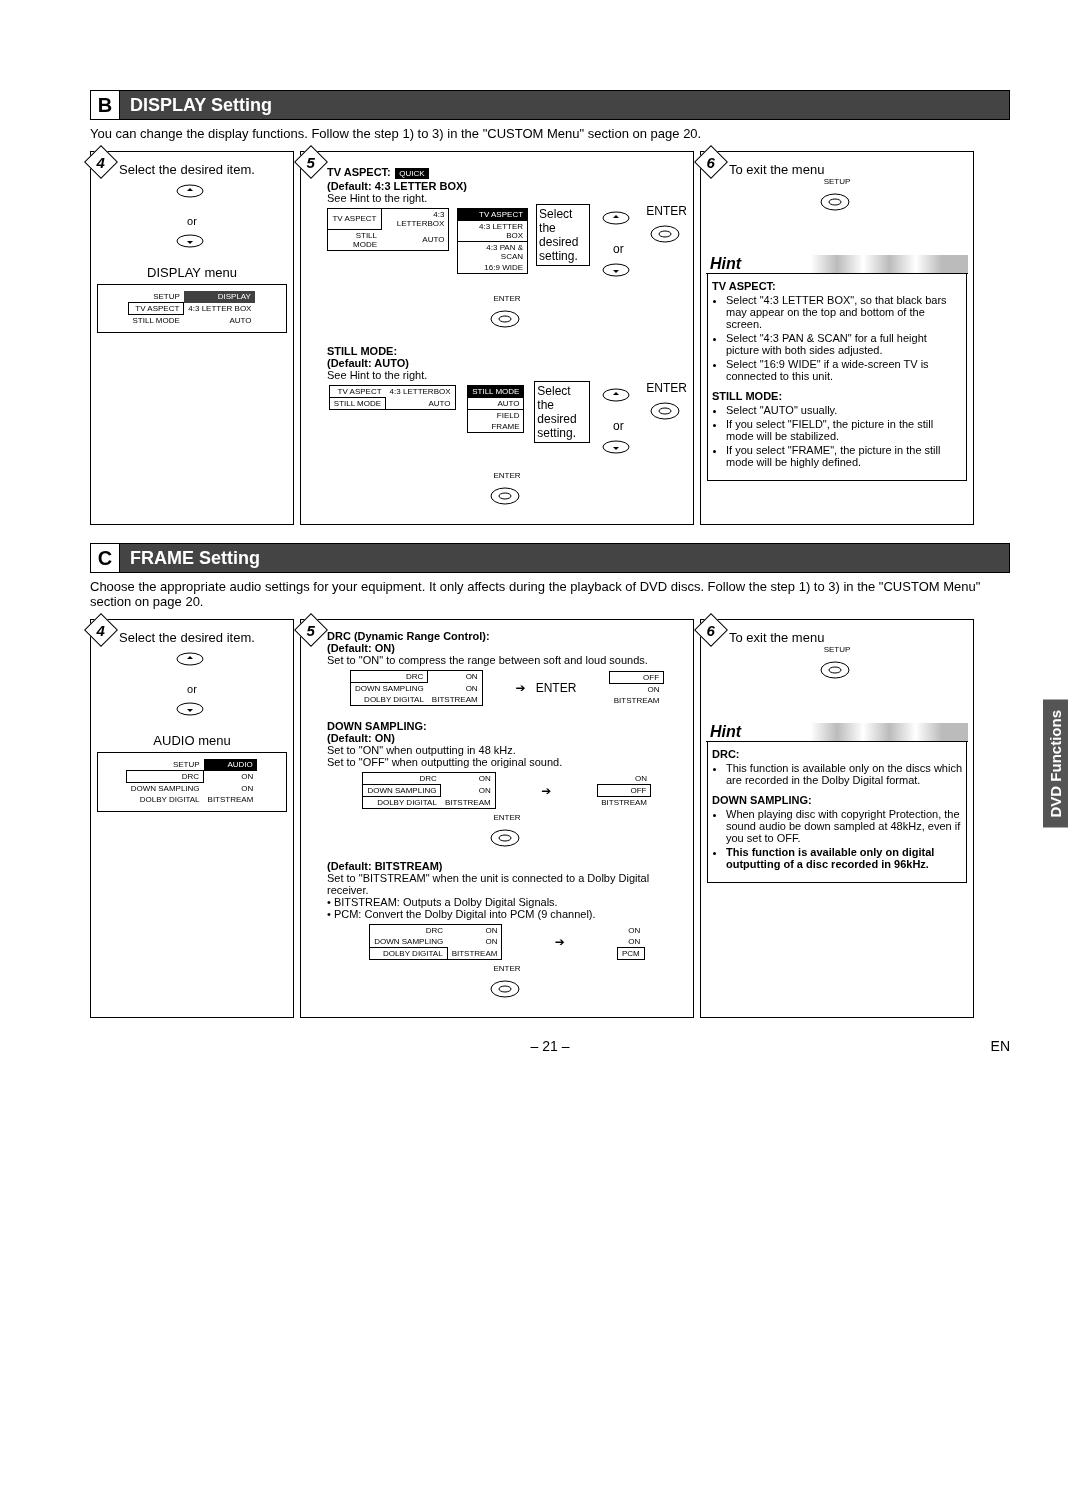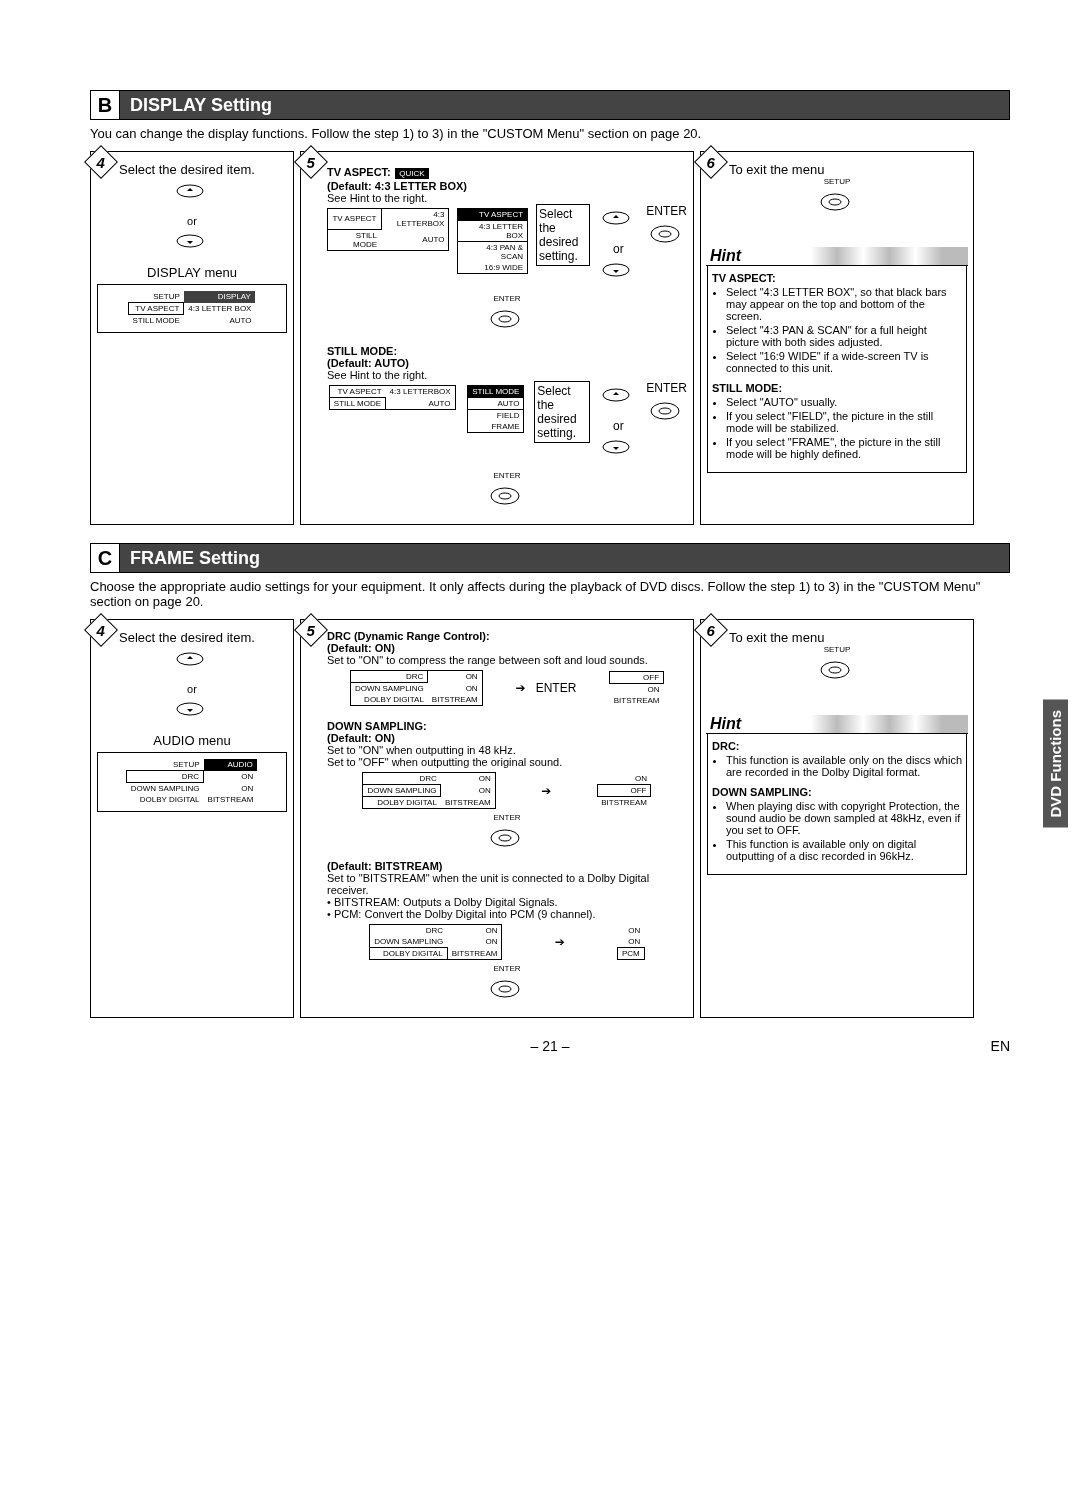--- a/index.html
+++ b/index.html
@@ -85,21 +85,21 @@
   .item-head { font-size:11px; font-weight:bold; }
   .quick-badge {
     background:#000; color:#fff; font-size:8px; padding:1px 4px; border-radius:0;
   }
   .small-text { font-size:11px; }
   .smaller { font-size:12px; }
   .hint-box {
     border: 1px solid #000;
     padding: 4px;
     font-size: 11px;
-    margin-top: 28px;
+    margin-top: 36px;
   }
   .hint-header {
     font-style: italic;
     font-weight: bold;
     font-size: 16px;
     background: linear-gradient(to right, #fff 40%, #bbb 50%, #fff 60%, #bbb 70%, #fff 80%, #bbb 90%);
     padding: 0 4px;
     margin: -6px -6px 6px -6px;
     border-bottom: 1px solid #000;
   }
@@ -523,21 +523,21 @@
 
       <div class="hint-box">
         <div class="hint-header">Hint</div>
         <div class="hint-item-title">DRC:</div>
         <ul>
             <li>This function is available only on the discs which are recorded in the Dolby Digital format.</li>
           </ul>
         <div class="hint-item-title">DOWN SAMPLING:</div>
         <ul>
           <li>When playing disc with copyright Protection, the sound audio be down sampled at 48kHz, even if you set to OFF.</li>
-          <li style="font-weight:normal">This function is available only on digital outputting of a disc recorded in 96kHz.</li>
+          <li style="font-weight:bold">This function is available only on digital outputting of a disc recorded in 96kHz.</li>
         </ul>
       </div>
     </div>
   </div>
 
   <div class="side-tab">DVD Functions</div>
 
   <div class="footer">
     <span>– 21 –</span>
     <span class="en">EN</span>

